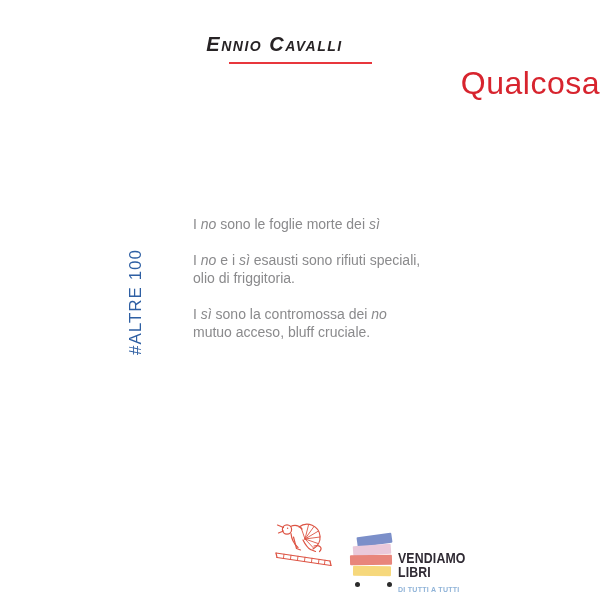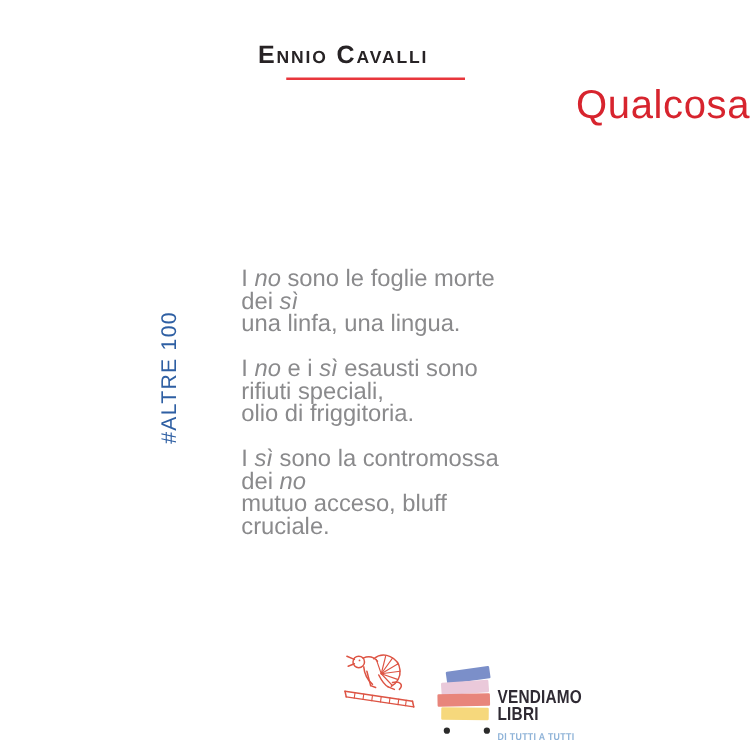--- a/index.html
+++ b/index.html
@@ -7,21 +7,21 @@
     width:600px;height:600px;background:#ffffff;
     font-family:"Liberation Sans","DejaVu Sans",sans-serif;
     position:relative;overflow:hidden;
   }
   .cover{position:absolute;inset:0;background:#ffffff;}
 
   
   .author{
     position:absolute;left:0;top:33px;width:549px;text-align:center;
     font-variant:small-caps;font-weight:700;font-size:20px;
-    letter-spacing:1.5px;color:#272325;
+    letter-spacing:1.5px;color:#272325;font-style:italic;
   }
   .rule{
     position:absolute;left:229px;top:62px;width:143px;height:2px;
     background:#e8363c;
   }
   .title{
     position:absolute;left:0;top:64px;width:600px;text-align:right;
     font-size:32px;line-height:38px;color:#d7242e;letter-spacing:0.5px;
     font-weight:500;
   }
@@ -30,21 +30,21 @@
   .series{
     position:absolute;left:137px;top:302px;width:140px;height:22px;
     transform:translate(-50%,-50%) rotate(-90deg);
     font-size:17px;letter-spacing:1px;color:#2e5fa3;text-align:center;
     white-space:nowrap;
   }
 
   
   .poem{
     position:absolute;left:193px;top:215px;width:230px;
-    font-size:19px;line-height:18px;color:#8a8a8c;
+    font-size:14px;line-height:18px;color:#8a8a8c;
   }
   .poem p{margin:0 0 18px 0;padding:0;}
   .poem .it{font-style:italic;}
 
   
   .pub-logo{position:absolute;left:272px;top:516px;width:64px;height:52px;}
   .pub-logo svg{display:block;width:100%;height:100%;}
 
   
   .seller{position:absolute;left:348px;top:528px;width:132px;height:64px;}
@@ -74,21 +74,21 @@
 
 <div class="cover">
 
   <div class="author">Ennio Cavalli</div>
   <div class="rule"></div>
   <div class="title">Qualcosa</div>
 
   <div class="series">#ALTRE 100</div>
 
   <div class="poem">
-    <p><span>I </span><span class="it">no</span><span> sono le foglie morte dei </span><span class="it">sì</span><span></span><br><span>una linfa, una lingua.</span></p>
+    <p><span>I </span><span class="it">no</span><span> sono le foglie morte dei </span><span class="it">sì</span><span></span><br></p>
     <p><span>I </span><span class="it">no</span><span> e i </span><span class="it">sì</span><span> esausti sono rifiuti speciali,</span><br><span>olio di friggitoria.</span></p>
     <p><span>I </span><span class="it">sì</span><span> sono la contromossa dei </span><span class="it">no</span><span></span><br><span>mutuo acceso, bluff cruciale.</span></p>
   </div>
 
   <div class="pub-logo">
     <svg viewBox="0 0 64 52" fill="none" stroke="#dd5444" stroke-width="1.2" stroke-linecap="round">
 
       <path d="M4,37 L58,45"></path>
       <path d="M5,41.5 L59,49.5"></path>
       <path d="M4,37 L5,41.5"></path>

